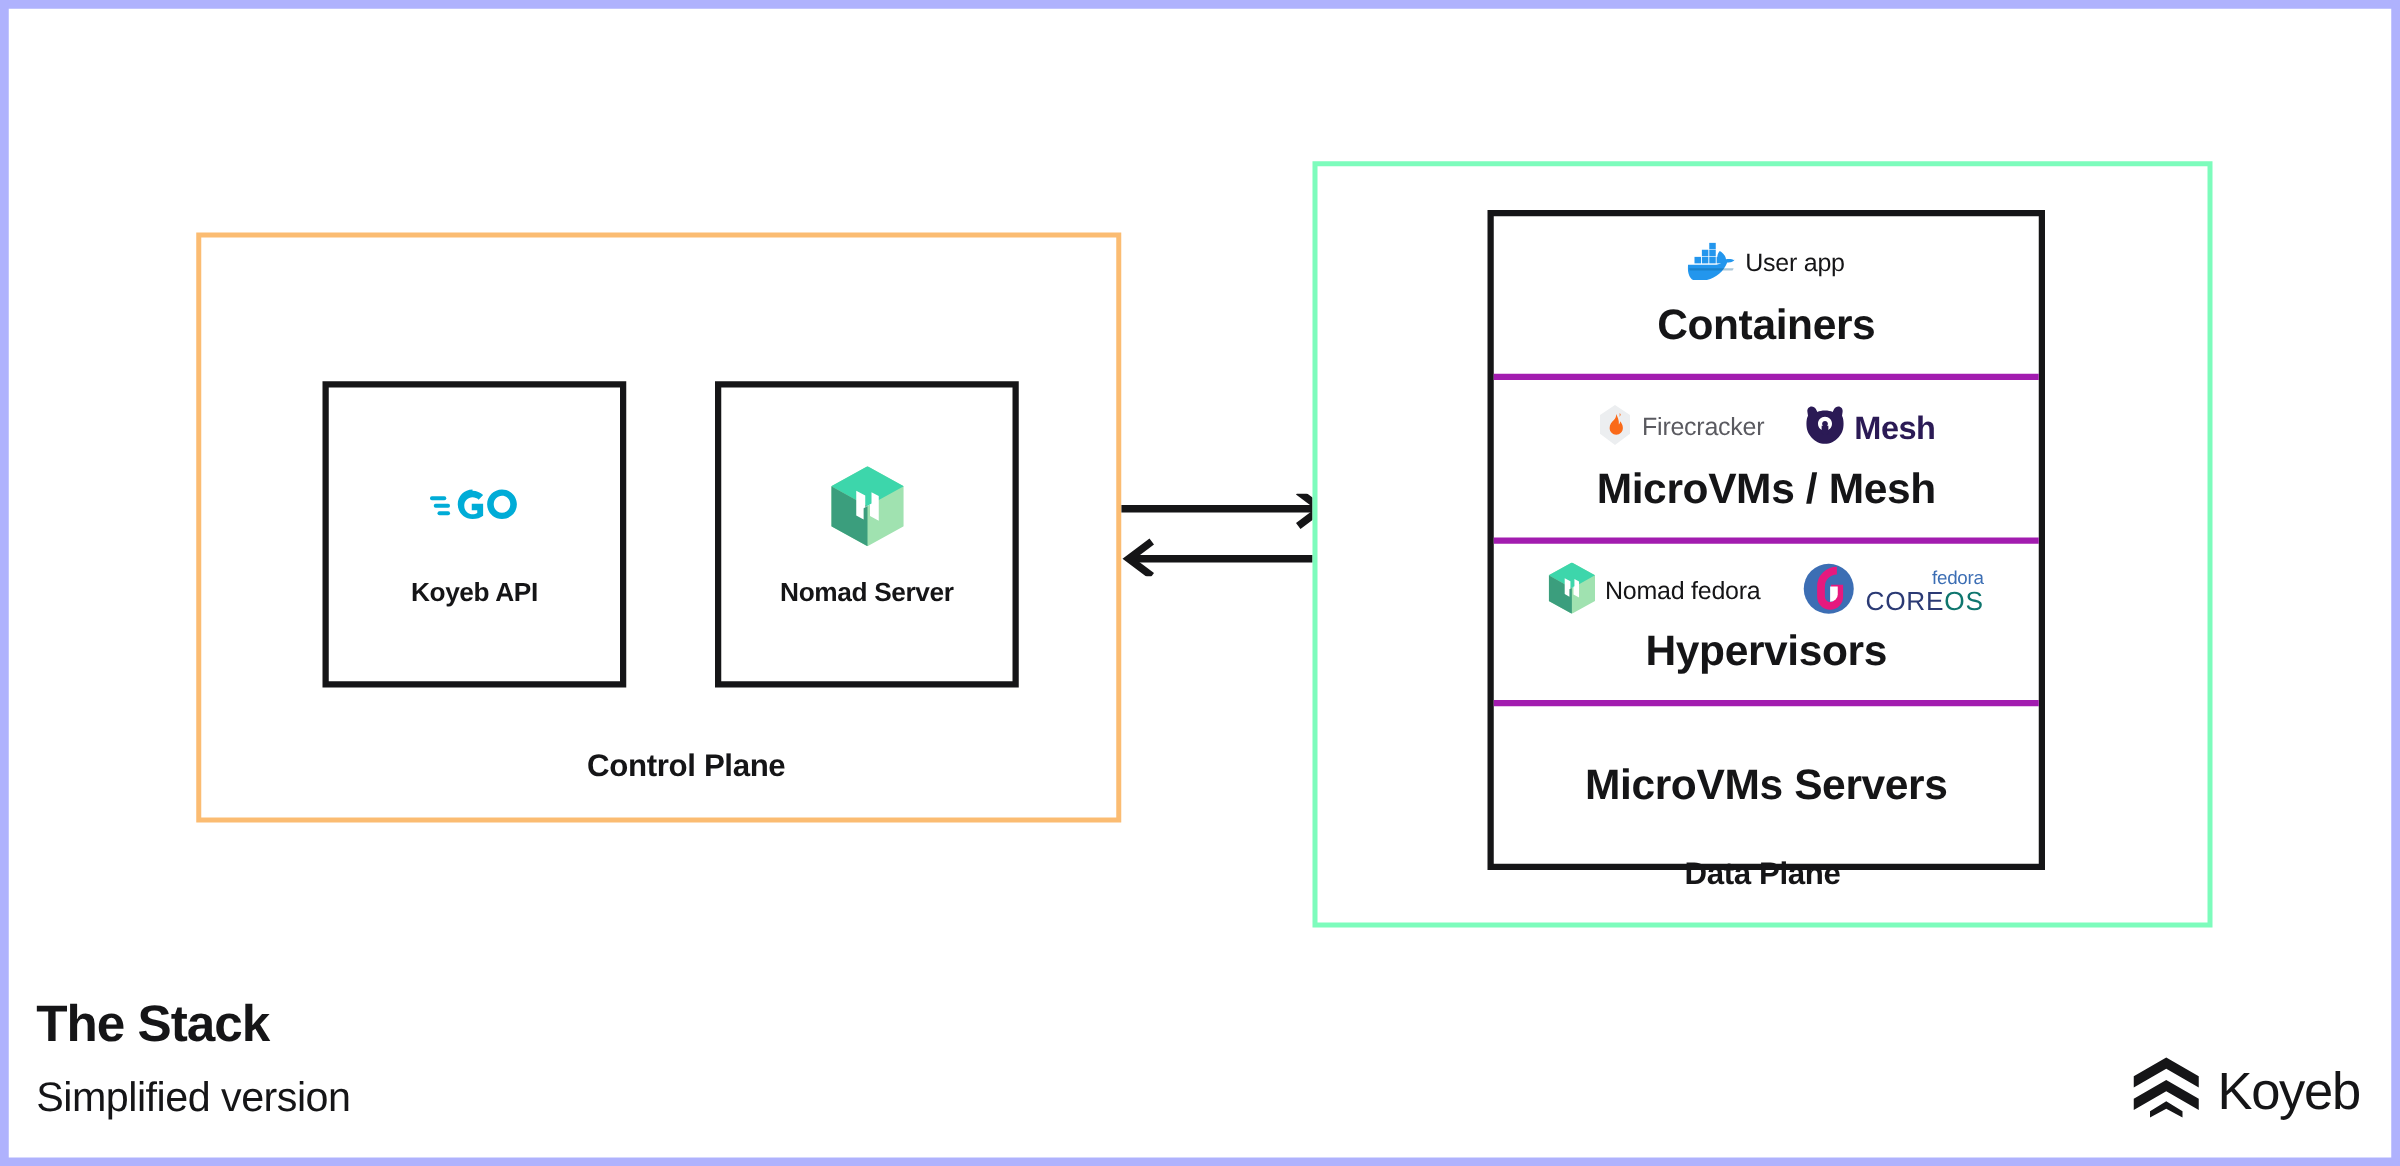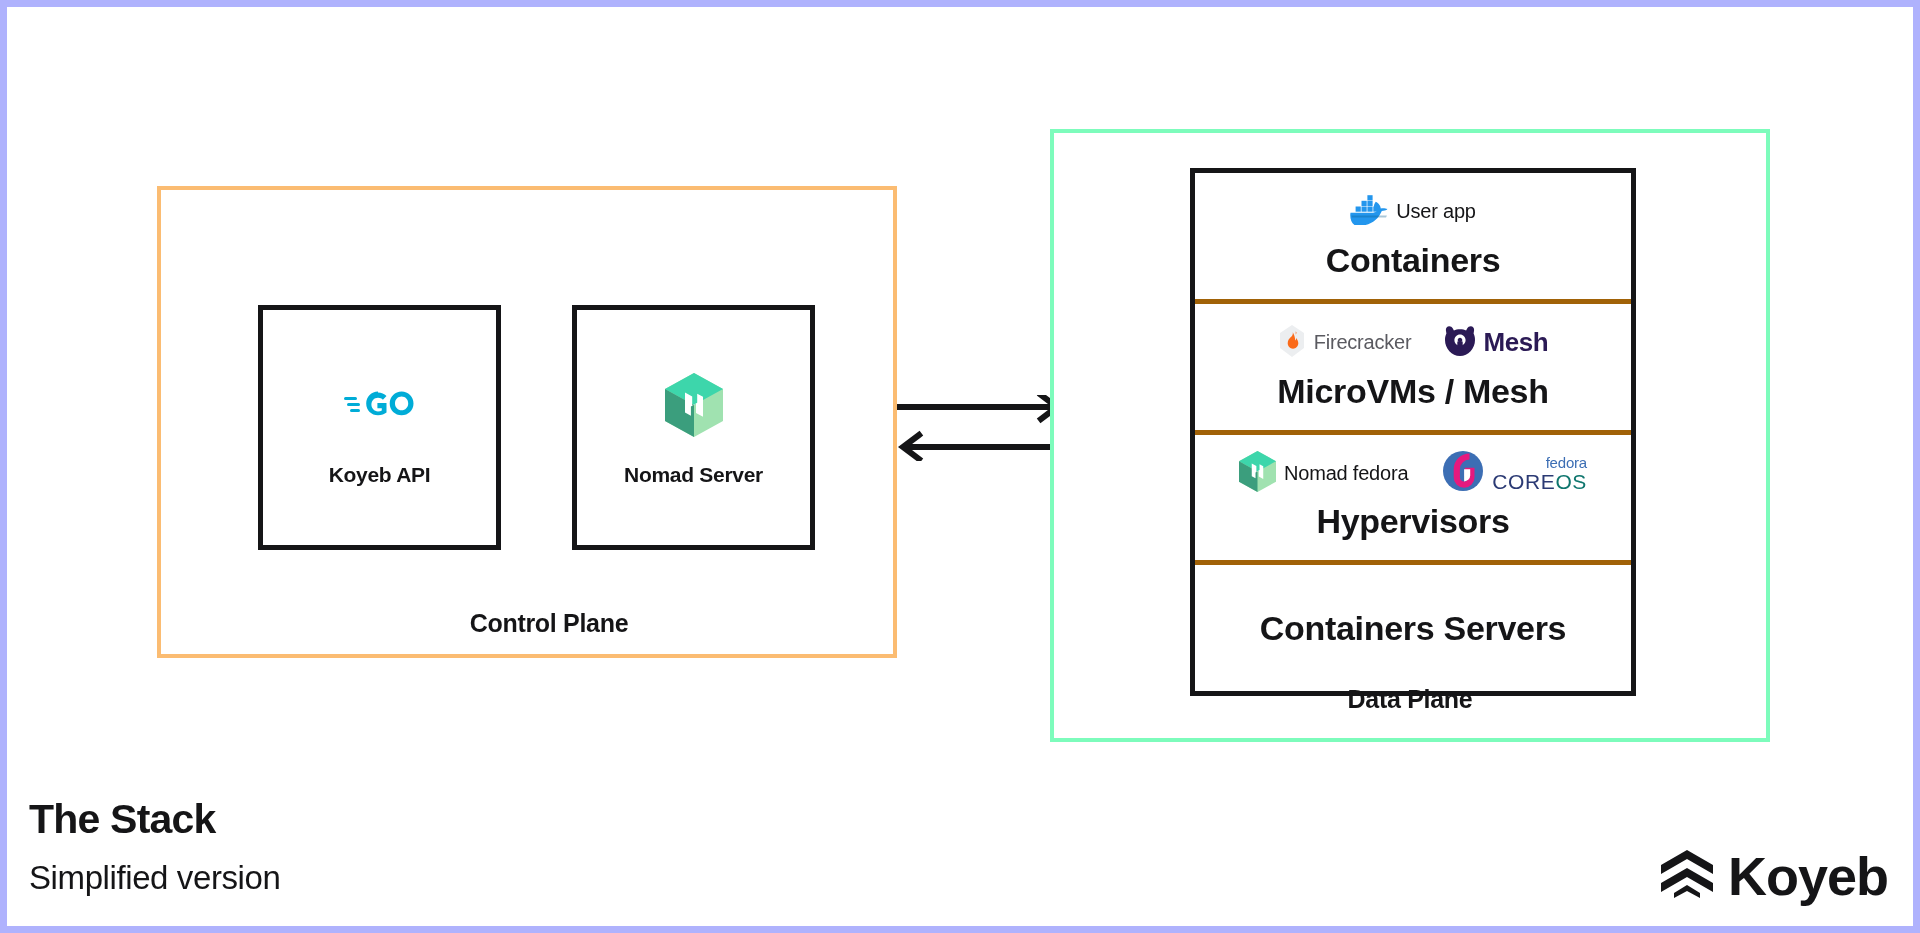--- a/index.html
+++ b/index.html
@@ -64,21 +64,21 @@
   .plane-label {
     position: absolute;
     left: 0;
     width: 100%;
     text-align: center;
     font-size: 25px;
     font-weight: 700;
     color: #151517;
     letter-spacing: -0.3px;
   }
-  #control-plane-label { bottom: 16px; padding-left: 44px; }
+  #control-plane-label { bottom: 26px; padding-left: 44px; }
 
   
   #arrows {
     position: absolute;
     left: 890px;
     top: 388px;
     width: 166px;
     height: 66px;
   }
 
@@ -100,21 +100,21 @@
     width: 446px;
     height: 528px;
     border: 5px solid #151517;
     background: #ffffff;
     display: flex;
     flex-direction: column;
   }
 
   .stack-row {
     flex: 1 1 0;
-    border-bottom: 5px solid #a16207;
+    border-bottom: 5px solid #a21caf;
     display: flex;
     flex-direction: column;
     align-items: center;
     justify-content: center;
     padding: 4px 0;
   }
   .stack-row:last-child { border-bottom: none; }
 
   .logo-line {
     display: flex;
@@ -171,22 +171,22 @@
 
   #brand {
     position: absolute;
     right: 25px;
     top: 838px;
     display: flex;
     align-items: center;
     gap: 14px;
   }
   #brand-name {
-    font-size: 54px;
-    font-weight: 700;
+    font-size: 42px;
+    font-weight: 400;
     color: #151517;
     letter-spacing: -1px;
   }
 
   
   .kuma-text {
     font-size: 26px;
     font-weight: 700;
     color: #2b1a55;
     letter-spacing: -0.4px;
@@ -340,21 +340,21 @@
             <span class="fcos-words">
               <span class="fcos-fedora">fedora</span>
               <span class="fcos-coreos"><span class="fcos-core">CORE</span><span class="fcos-os">OS</span></span>
             </span>
           </div>
         </div>
         <div class="row-title">Hypervisors</div>
       </div>
 
       <div class="stack-row">
-        <div class="row-title">Containers Servers</div>
+        <div class="row-title">MicroVMs Servers</div>
       </div>
 
     </div>
 
     <div class="plane-label" id="data-plane-label">Data Plane</div>
   </div>
 
   <div id="footer-title">The Stack</div>
   <div id="footer-subtitle">Simplified version</div>
 

